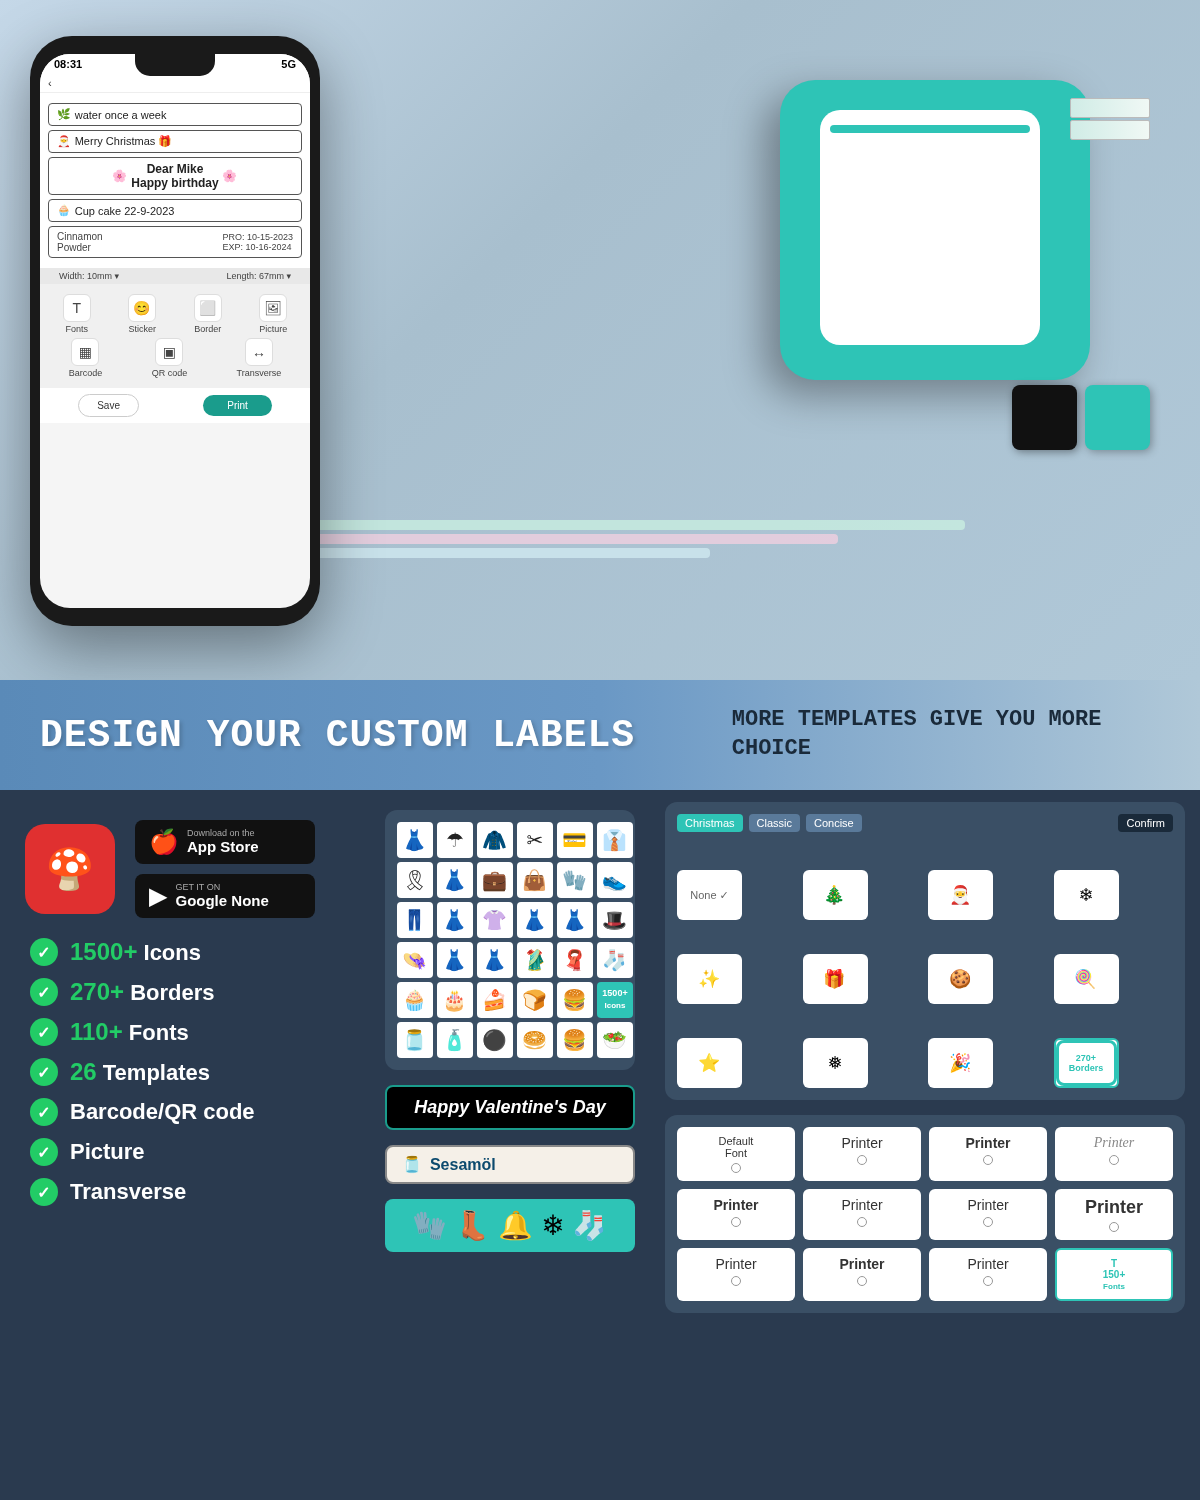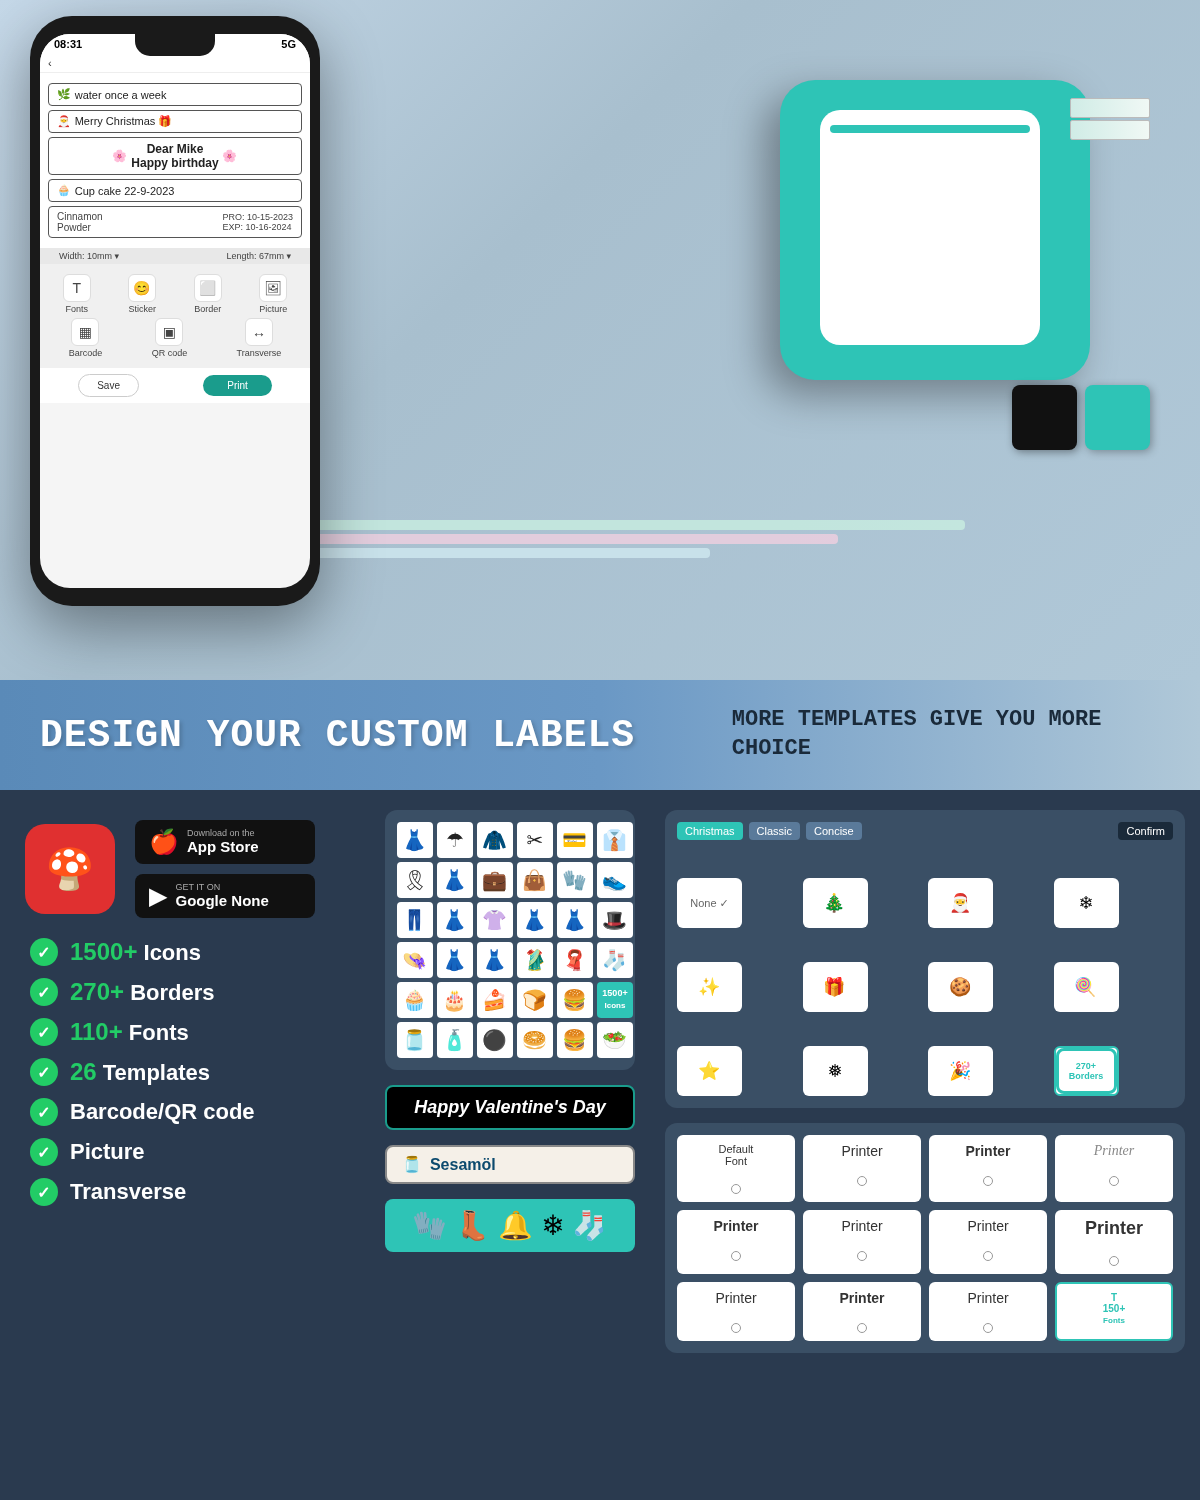--- a/index.html
+++ b/index.html
@@ -17,21 +17,21 @@
       height: 680px;
       background: linear-gradient(135deg, #c5d8e8 0%, #a8bfce 40%, #b0c8d8 100%);
       position: relative;
       overflow: hidden;
     }
 
     
     .phone-container {
       position: absolute;
       left: 30px;
-      top: 16px;
+      top: 36px;
       width: 340px;
       height: 640px;
       z-index: 10;
     }
 
     .phone-body {
       width: 290px;
       height: 590px;
       background: #1a1a1a;
       border-radius: 42px;
@@ -401,21 +401,21 @@
       border-radius: 8px;
       padding: 10px;
       display: flex;
       justify-content: center;
       gap: 8px;
     }
 
     
     .right-col {
       flex: 1;
-      padding: 20px 15px;
+      padding: 12px 15px;
       display: flex;
       flex-direction: column;
       gap: 15px;
     }
 
     .borders-panel {
       background: #3a4f65;
       border-radius: 12px;
       padding: 12px;
     }
@@ -488,21 +488,21 @@
     }
 
     .font-cell {
       background: white;
       border-radius: 6px;
       padding: 8px 4px;
       text-align: center;
       display: flex;
       flex-direction: column;
       align-items: center;
-      gap: 17px;
+      gap: 4px;
     }
 
     .font-cell .font-label {
       font-size: 11px;
       color: #333;
     }
 
     .font-cell .font-sample {
       font-size: 14px;
       color: #333;

